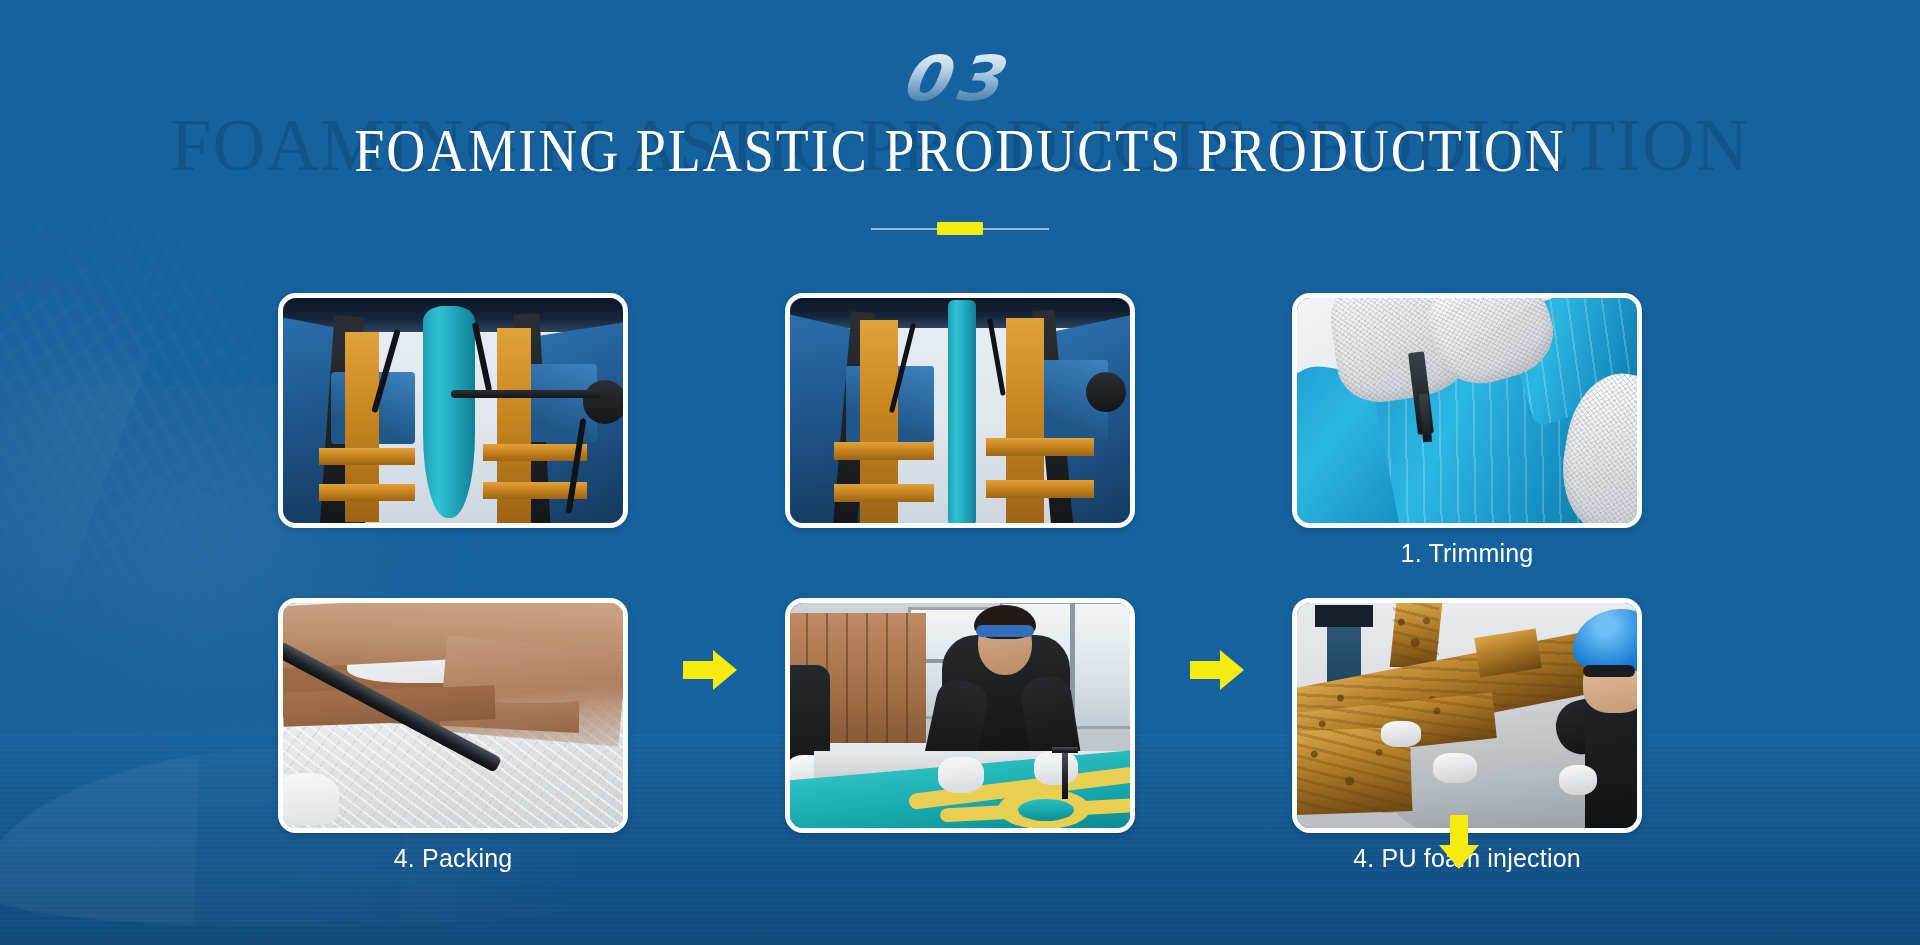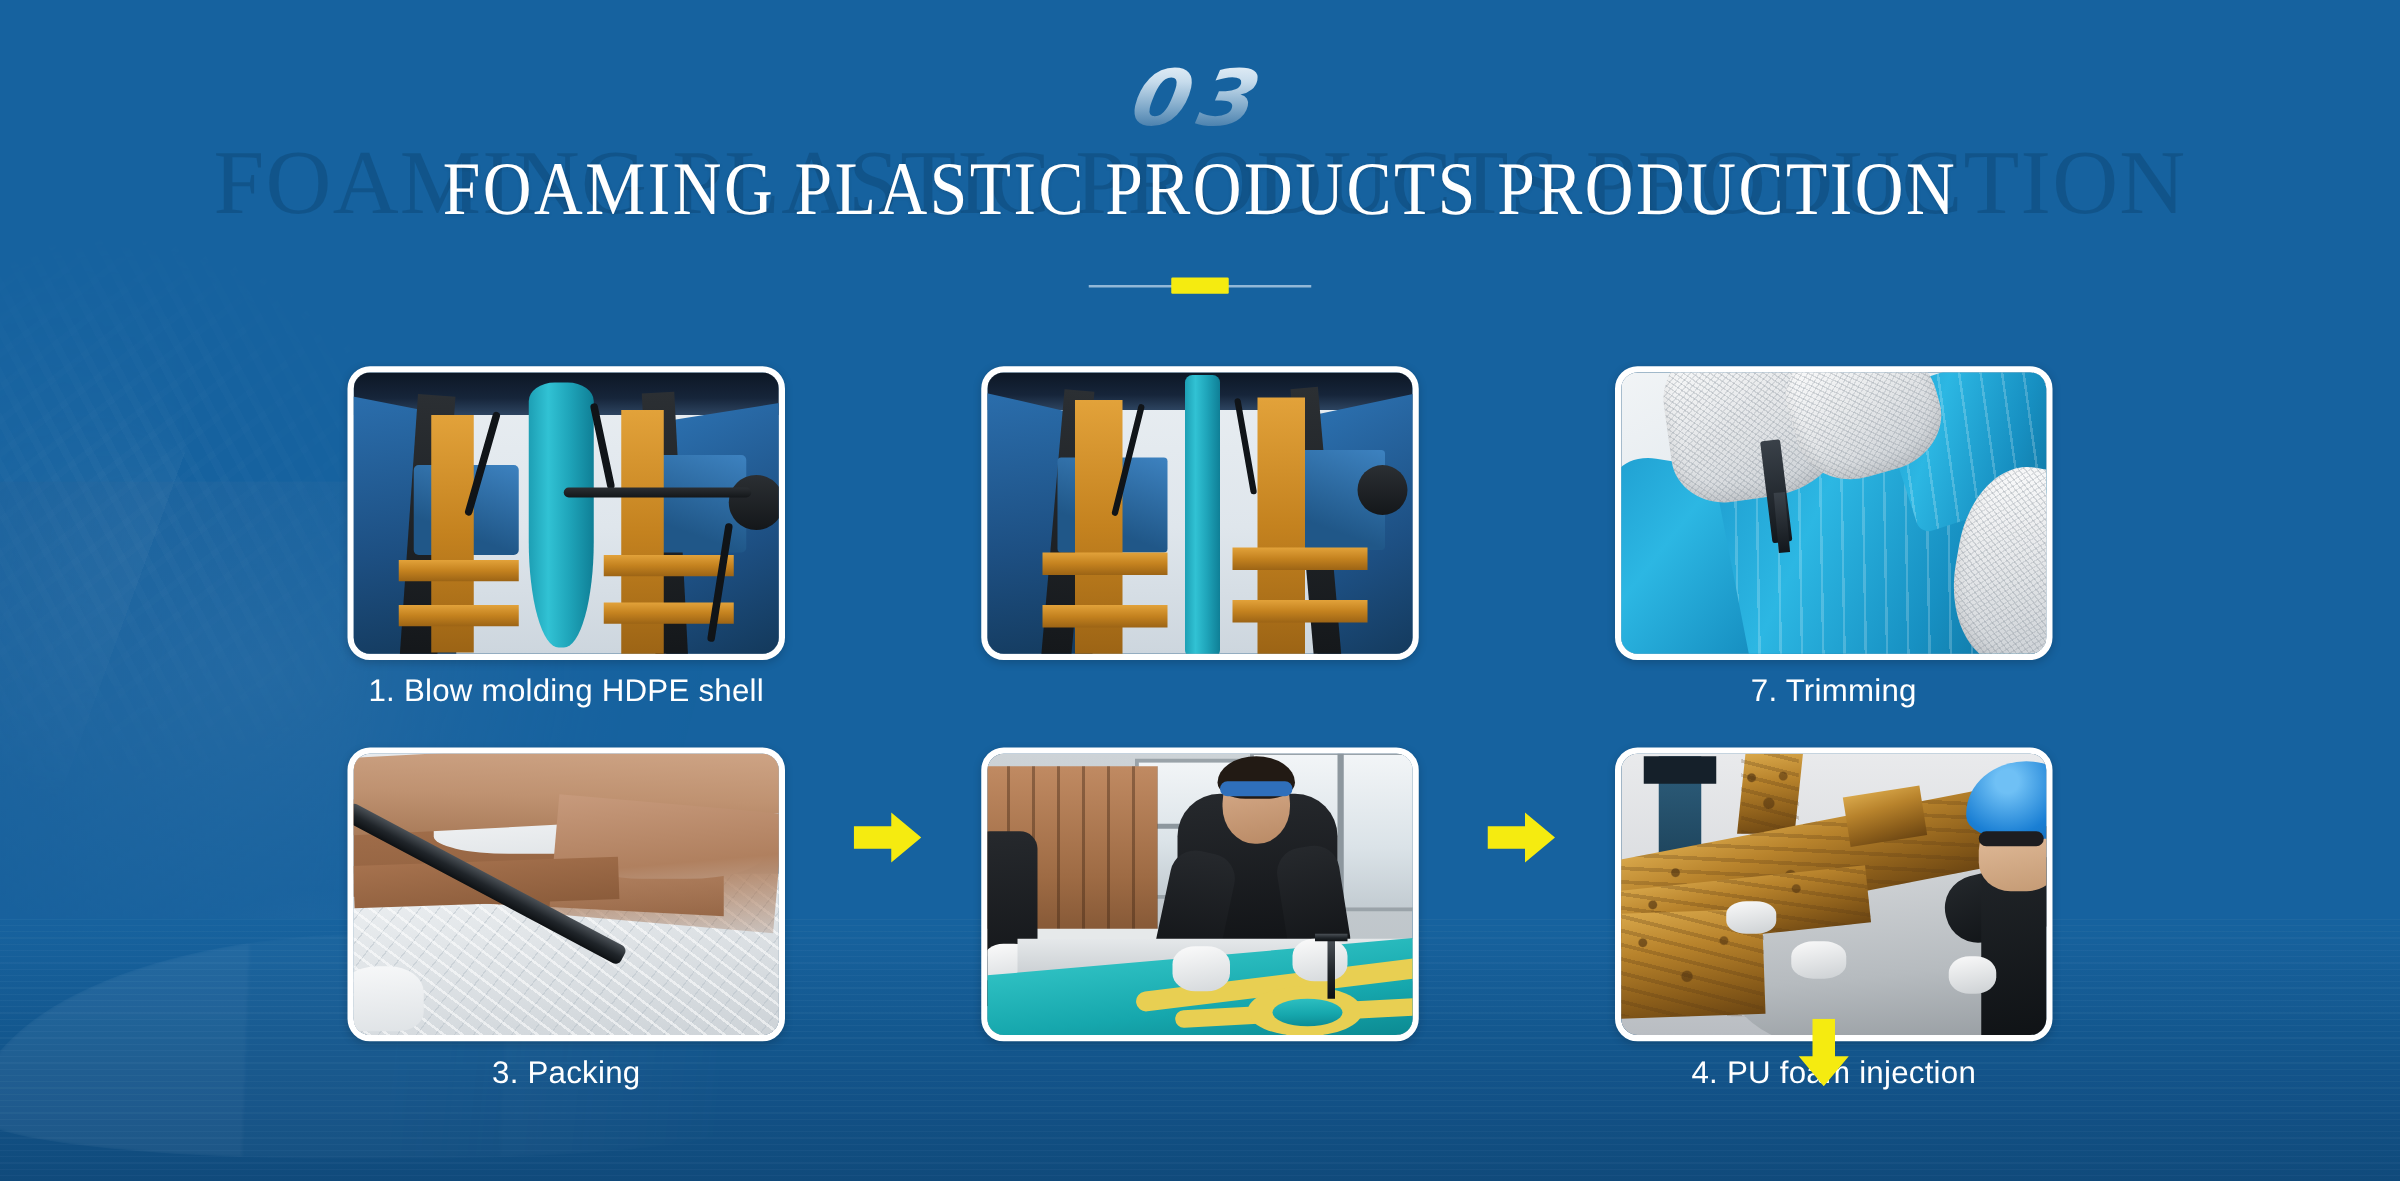--- a/index.html
+++ b/index.html
@@ -272,21 +272,20 @@
         <div class="pm-orange" style="left:36px;  top:186px; width:96px; height:17px;"></div>
         <div class="pm-orange" style="left:200px; top:146px; width:104px; height:17px;"></div>
         <div class="pm-orange" style="left:200px; top:184px; width:104px; height:17px;"></div>
         <div class="pm-parison" style="left:140px; top:8px; width:52px; height:212px;"></div>
         <div class="pm-cable" style="left:100px; top:30px; width:6px; height:86px; transform:rotate(16deg);"></div>
         <div class="pm-cable" style="left:196px; top:24px; width:6px; height:70px; transform:rotate(-12deg);"></div>
         <div class="pm-cable" style="left:290px; top:120px; width:6px; height:96px; transform:rotate(9deg);"></div>
         <div class="pm-dark" style="left:168px; top:92px; width:150px; height:8px; border-radius:4px;"></div>
       </div>
     </div>
-    <div class="caption">1. Blow molding HDPE shell</div>
   </div>
 
   <div class="card" id="card-2">
     <div class="frame">
       <div class="photo">
         <div class="pm-base"></div>
         <div class="pm-ceil" style="height:30px;"></div>
         <div class="pm-blue" style="left:-20px; top:24px; width:104px; height:214px; transform:skewY(13deg);"></div>
         <div class="pm-blue" style="left:264px; top:22px; width:108px; height:216px; transform:skewY(-12deg);"></div>
         <div class="pm-dark" style="left:52px;  top:14px; width:24px; height:220px; transform:rotate(5deg);"></div>
@@ -319,21 +318,21 @@
         <div class="tr-glove" style="left:36px;  top:-30px; width:146px; height:130px; border-radius:36% 42% 48% 30%; transform:rotate(-8deg);"></div>
         <div class="tr-knit" style="left:36px;  top:-30px; width:146px; height:130px; border-radius:36% 42% 48% 30%; transform:rotate(-8deg);"></div>
         <div class="tr-glove" style="left:136px; top:-22px; width:118px; height:104px; border-radius:30% 50% 40% 40%; transform:rotate(-16deg);"></div>
         <div class="tr-knit" style="left:136px; top:-22px; width:118px; height:104px; border-radius:30% 50% 40% 40%; transform:rotate(-16deg);"></div>
         <div class="tr-glove" style="left:268px; top:76px; width:110px; height:160px; border-radius:44% 30% 26% 46%; transform:rotate(10deg);"></div>
         <div class="tr-knit" style="left:268px; top:76px; width:110px; height:160px; border-radius:44% 30% 26% 46%; transform:rotate(10deg);"></div>
         <div class="tr-blade" style="left:116px; top:54px; width:16px; height:82px; transform:rotate(-7deg); border-radius:2px;"></div>
         <div class="tr-blade" style="left:124px; top:96px; width:9px;  height:48px; transform:rotate(-5deg);"></div>
       </div>
     </div>
-    <div class="caption">7. Trimming</div>
+    <div class="caption">1. Trimming</div>
   </div>
 
   <div class="card" id="card-4">
     <div class="frame">
       <div class="photo">
         <div class="pu-base"></div>
         <div class="pu-press" style="left:30px;  top:2px;  width:34px; height:118px;"></div>
         <div class="pu-press" style="left:18px;  top:2px;  width:58px; height:22px; background:#15202a;"></div>
         <div class="pu-mold" style="left:96px;  top:0px;  width:46px; height:64px; transform:skewX(-6deg);"></div>
         <div class="pu-rust" style="left:96px;  top:0px;  width:46px; height:64px;"></div>
@@ -399,21 +398,21 @@
         <div class="pk-inner" style="left:-6px;  top:44px;  width:302px; height:78px; transform:skewY(3deg);"></div>
         <div class="pk-foam" style="left:64px;  top:34px;  width:200px; height:46px;"></div>
         <div class="pk-foam" style="left:188px; top:56px;  width:140px; height:44px; border-radius:40% 30% 44% 30%;"></div>
         <div class="pk-lid" style="left:-10px; top:-6px;  width:372px; height:62px; transform:rotate(-3deg); border-radius:0 0 8px 8px;"></div>
         <div class="pk-card" style="left:160px; top:40px;  width:180px; height:96px; transform:rotate(5deg);"></div>
         <div class="pk-inner" style="left:0px;   top:86px;  width:212px; height:34px; transform:rotate(-2deg);"></div>
         <div class="pk-shaft" style="left:-20px; top:96px;  width:250px; height:16px; transform:rotate(28deg); border-radius:5px;"></div>
         <div class="pk-foam" style="left:-14px; top:170px; width:70px;  height:52px;"></div>
       </div>
     </div>
-    <div class="caption">3. Packing</div>
+    <div class="caption">4. Packing</div>
   </div>
 
   <div class="arrow" id="arrow-1-2">
     <svg width="54" height="44" viewBox="0 0 54 44" aria-hidden="true">
       <polygon points="0,13 30,13 30,2 54,22 30,42 30,31 0,31" fill="#f5eb10"></polygon>
     </svg>
   </div>
   <div class="arrow" id="arrow-2-3">
     <svg width="54" height="44" viewBox="0 0 54 44" aria-hidden="true">
       <polygon points="0,13 30,13 30,2 54,22 30,42 30,31 0,31" fill="#f5eb10"></polygon>

